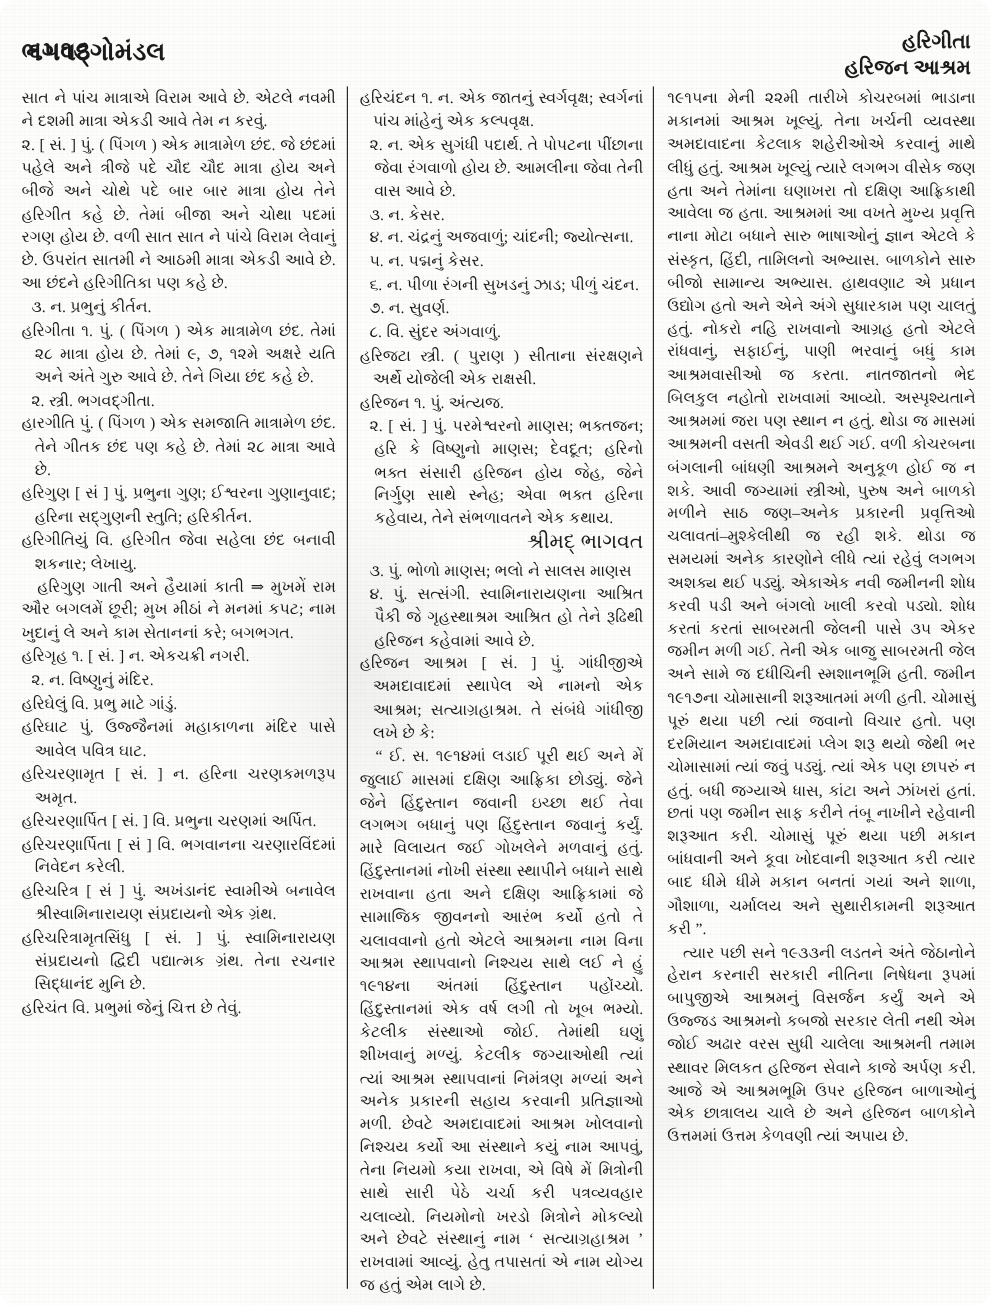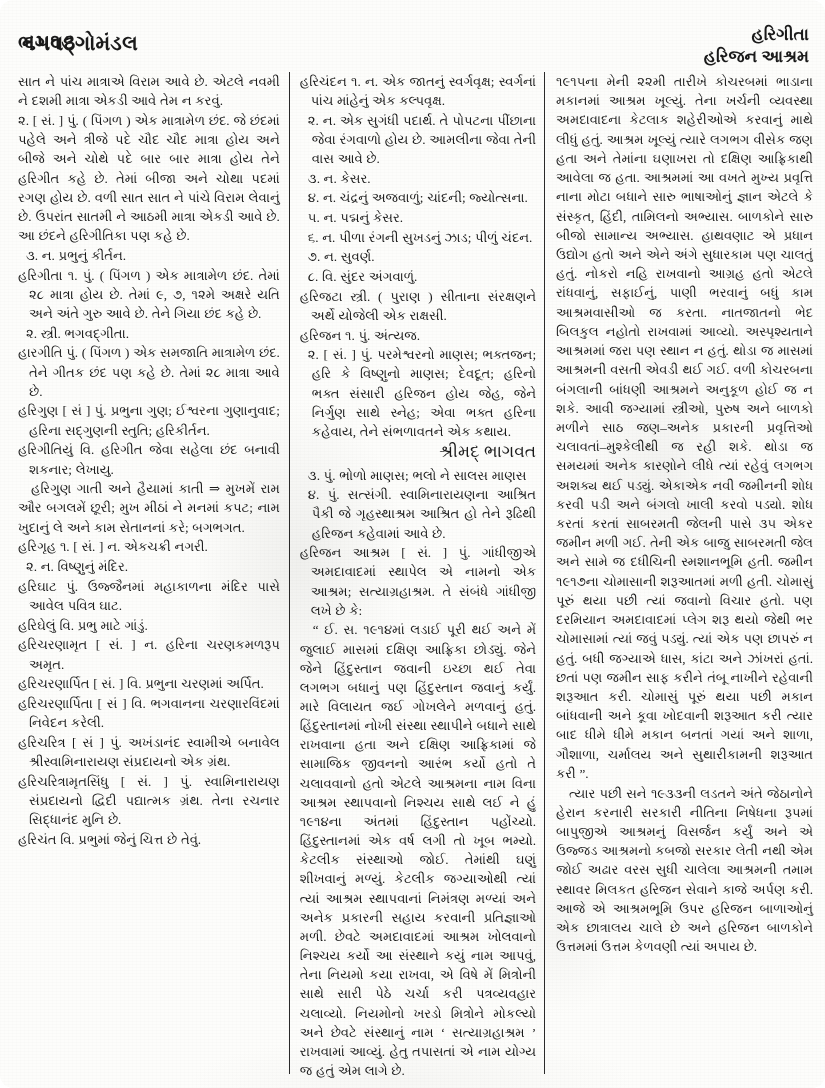--- a/index.html
+++ b/index.html
@@ -174,22 +174,22 @@
       <p class="cont">૨. [ સં. ] પું. ( પિંગળ ) એક માત્રામેળ છંદ. જે છંદમાં પહેલે અને ત્રીજે પદે ચૌદ ચૌદ માત્રા હોય અને બીજે અને ચોથે પદે બાર બાર માત્રા હોય તેને હરિગીત કહે છે. તેમાં બીજા અને ચોથા પદમાં રગણ હોય છે. વળી સાત સાત ને પાંચે વિરામ લેવાનું છે. ઉપરાંત સાતમી ને આઠમી માત્રા એકડી આવે છે. આ છંદને હરિગીતિકા પણ કહે છે.</p>
       <p class="sub">૩. ન. પ્રભુનું કીર્તન.</p>
       <p class="hang"><span class="headword">હરિગીતા</span> <span>૧. પું. ( પિંગળ ) એક માત્રામેળ છંદ. તેમાં ૨૮ માત્રા હોય છે. તેમાં ૯, ૭, ૧૨મે અક્ષરે યતિ અને અંતે ગુરુ આવે છે. તેને ગિયા છંદ કહે છે.</span></p>
       <p class="sub">૨. સ્ત્રી. ભગવદ્ગીતા.</p>
       <p class="hang"><span class="headword">હારગીતિ</span> <span>પું. ( પિંગળ ) એક સમજાતિ માત્રામેળ છંદ. તેને ગીતક છંદ પણ કહે છે. તેમાં ૨૮ માત્રા આવે છે.</span></p>
       <p class="hang"><span class="headword">હરિગુણ</span> <span>[ સં ] પું. પ્રભુના ગુણ; ઈશ્વરના ગુણાનુવાદ; હરિના સદ્ગુણની સ્તુતિ; હરિકીર્તન.</span></p>
       <p class="hang"><span class="headword">હરિગીતિયું</span> <span>વિ. હરિગીત જેવા સહેલા છંદ બનાવી શકનાર; લેખાયુ.</span></p>
       <p class="indent">હરિગુણ ગાતી અને હૈયામાં કાતી ⇒ મુખમેં રામ ઔર બગલમેં છૂરી; મુખ મીઠાં ને મનમાં કપટ; નામ ખુદાનું લે અને કામ સેતાનનાં કરે; બગભગત.</p>
       <p class="hang"><span class="headword">હરિગૃહ</span> <span>૧. [ સં. ] ન. એકચક્રી નગરી.</span></p>
       <p class="sub">૨. ન. વિષ્ણુનું મંદિર.</p>
+      <p class="hang"><span class="headword">હરિઘેલું</span> <span>વિ. પ્રભુ માટે ગાંડું.</span></p>
       <p class="hang"><span class="headword">હરિઘાટ</span> <span>પું. ઉજ્જૈનમાં મહાકાળના મંદિર પાસે આવેલ પવિત્ર ઘાટ.</span></p>
-      <p class="hang"><span class="headword">હરિઘેલું</span> <span>વિ. પ્રભુ માટે ગાંડું.</span></p>
       <p class="hang"><span class="headword">હરિચરણામૃત</span> <span>[ સં. ] ન. હરિના ચરણકમળરૂપ અમૃત.</span></p>
       <p class="hang"><span class="headword">હરિચરણાર્પિત</span> <span>[ સં. ] વિ. પ્રભુના ચરણમાં અર્પિત.</span></p>
       <p class="hang"><span class="headword">હરિચરણાર્પિતા</span> <span>[ સં ] વિ. ભગવાનના ચરણારવિંદમાં નિવેદન કરેલી.</span></p>
       <p class="hang"><span class="headword">હરિચરિત્ર</span> <span>[ સં ] પું. અખંડાનંદ સ્વામીએ બનાવેલ શ્રીસ્વામિનારાયણ સંપ્રદાયનો એક ગ્રંથ.</span></p>
       <p class="hang"><span class="headword">હરિચરિત્રામૃતસિંધુ</span> <span>[ સં. ] પું. સ્વામિનારાયણ સંપ્રદાયનો દ્વિદી પદ્યાત્મક ગ્રંથ. તેના રચનાર સિદ્ધાનંદ મુનિ છે.</span></p>
       <p class="hang"><span class="headword">હરિચંત</span> <span>વિ. પ્રભુમાં જેનું ચિત્ત છે તેવું.</span></p>
     </div>
 
     <div class="rule"></div>
 

